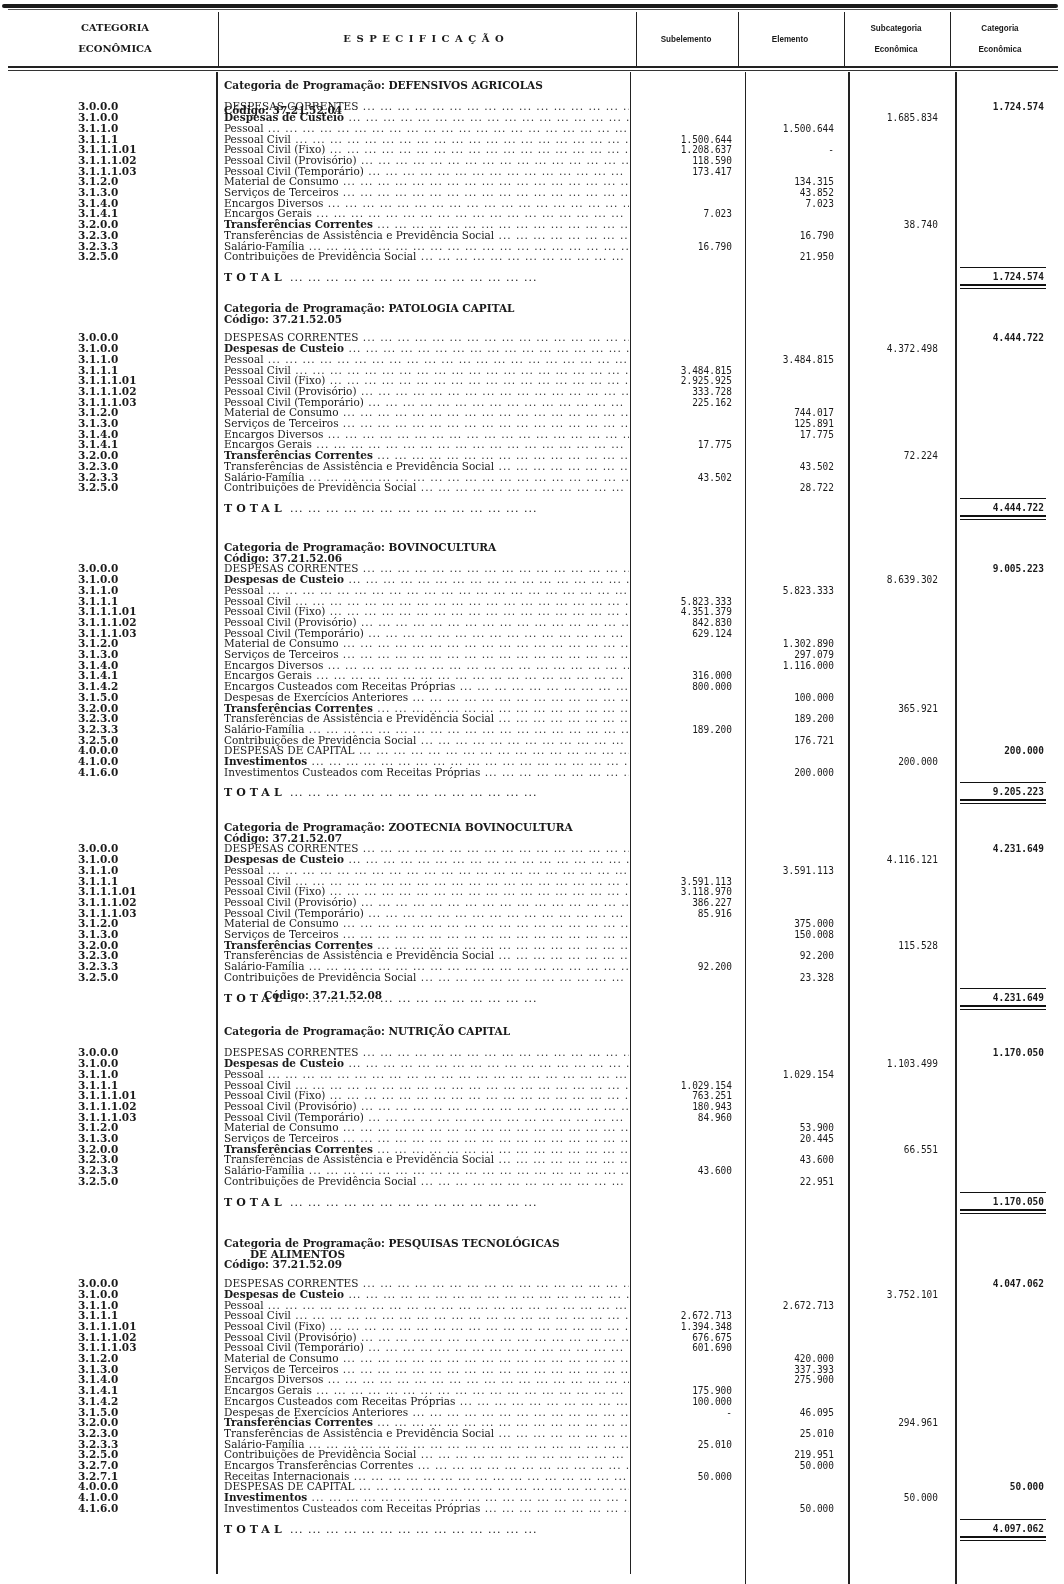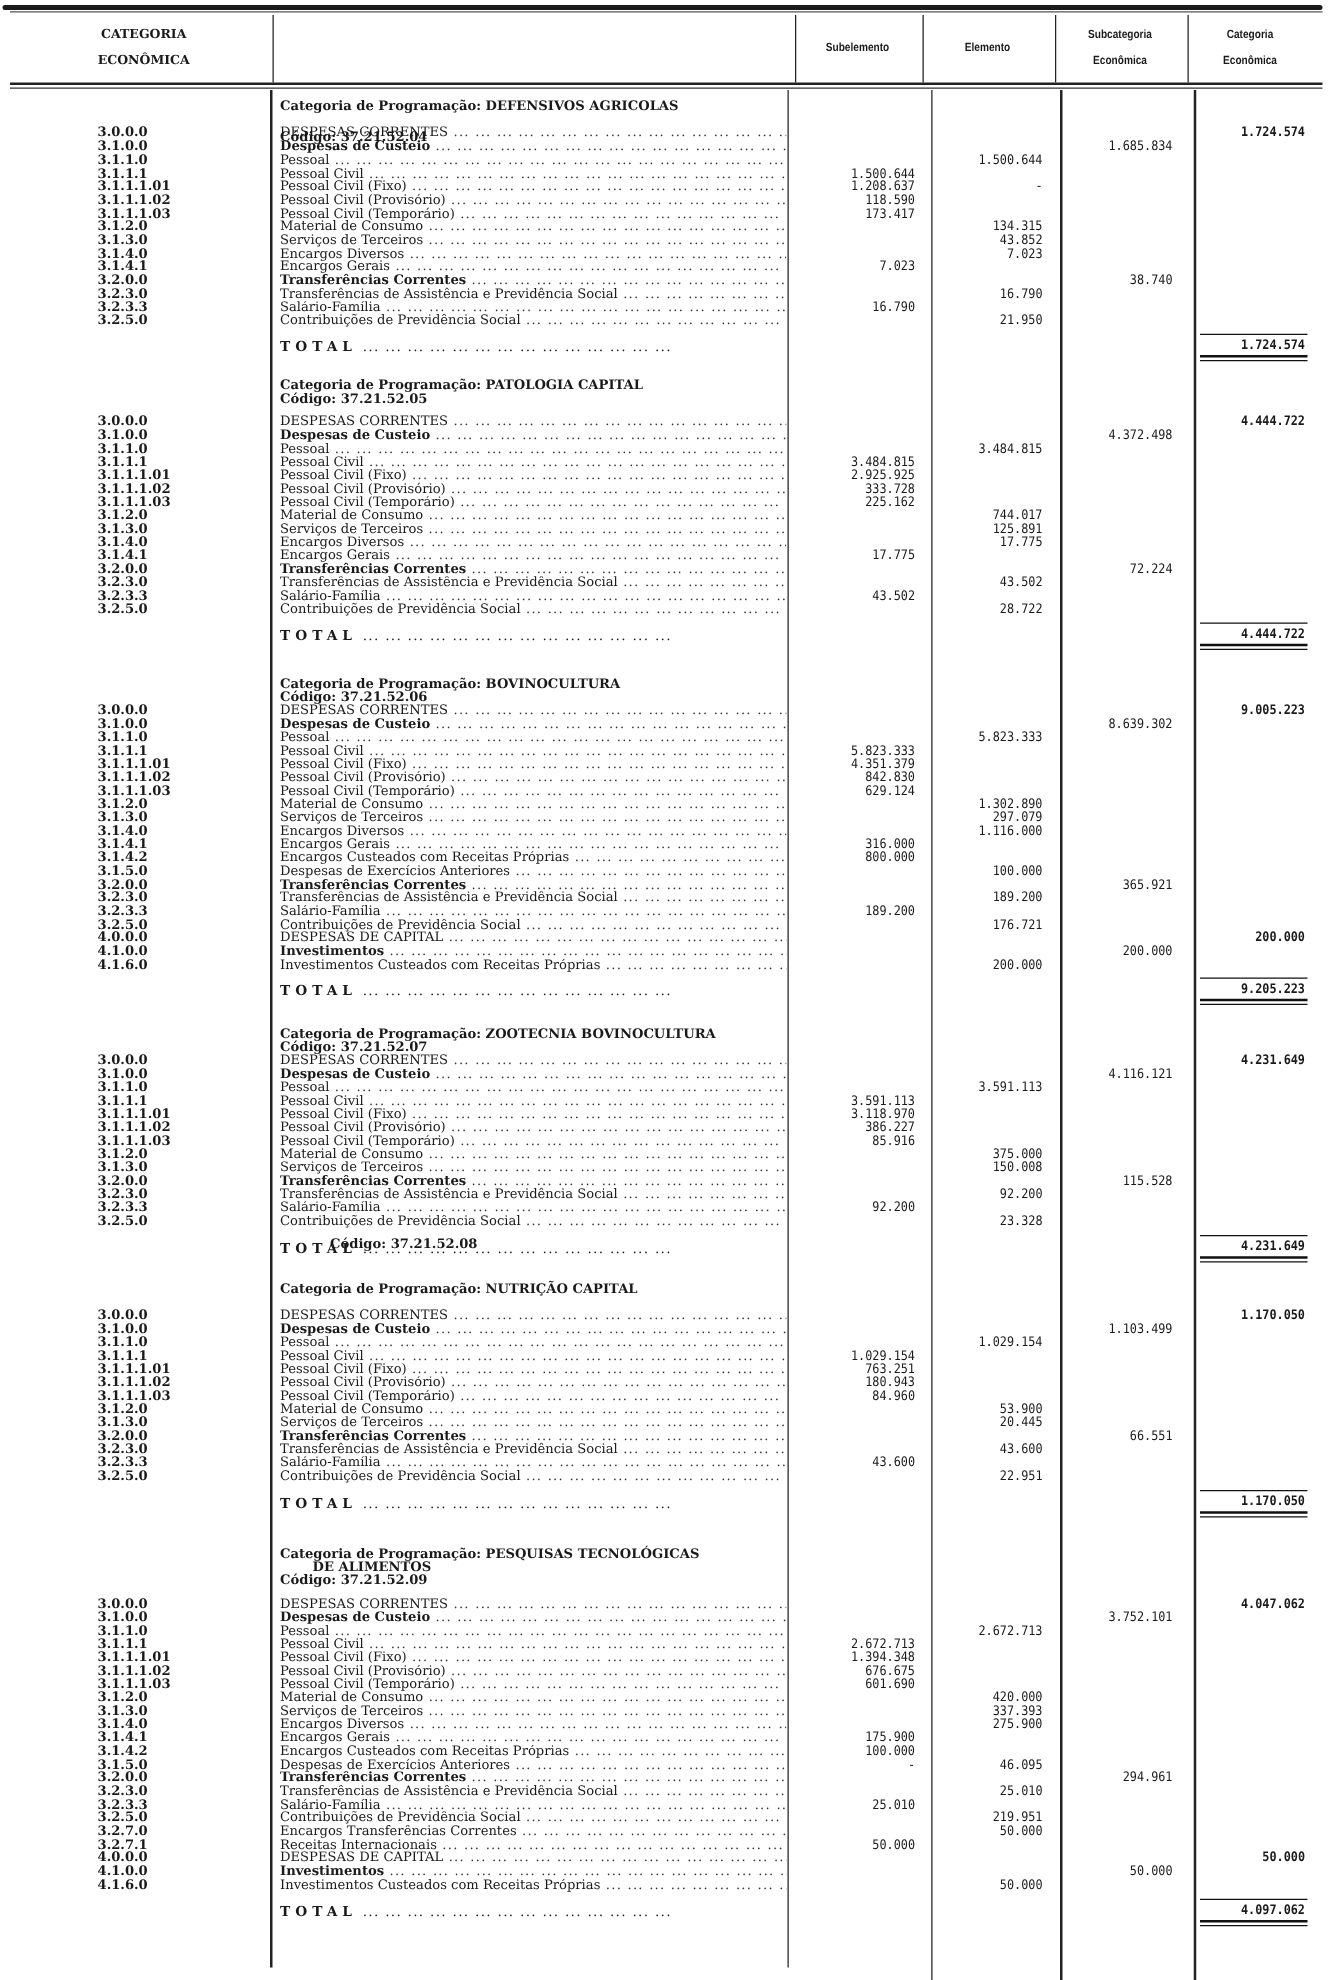--- a/index.html
+++ b/index.html
@@ -32,20 +32,23 @@
 </head>
 <body>
 
 <div class="page" id="page">
   <div class="topline"></div>
   <div class="topline2"></div>
 
   <div class="hdr" style="left:40px;width:150px;">
     <span>CATEGORIA</span>
     <span>ECONÔMICA</span>
+  </div>
+  <div class="hdr" style="left:218px;width:412px;letter-spacing:1px;">
+    <span>E S P E C I F I C A Ç Ã O</span>
   </div>
   <div class="hdr small" style="left:636px;width:100px;">
     <span>Subelemento</span>
   </div>
   <div class="hdr small" style="left:738px;width:104px;">
     <span>Elemento</span>
   </div>
   <div class="hdr small" style="left:844px;width:104px;">
     <span>Subcategoria</span>
     <span>Econômica</span>

